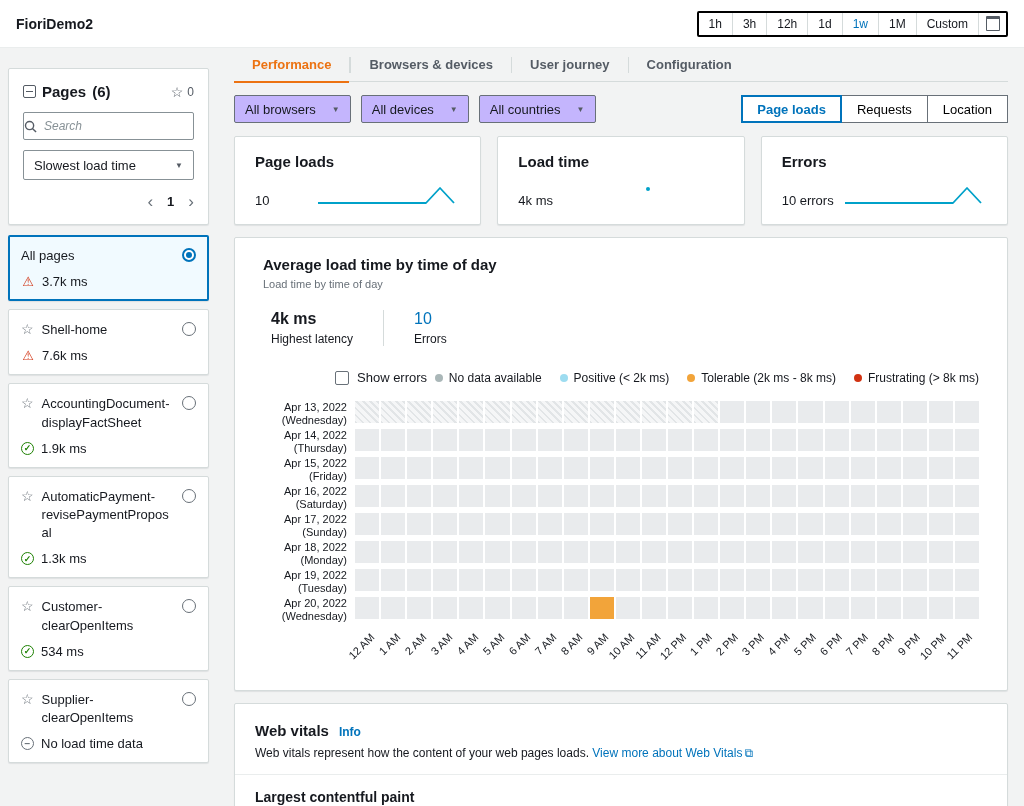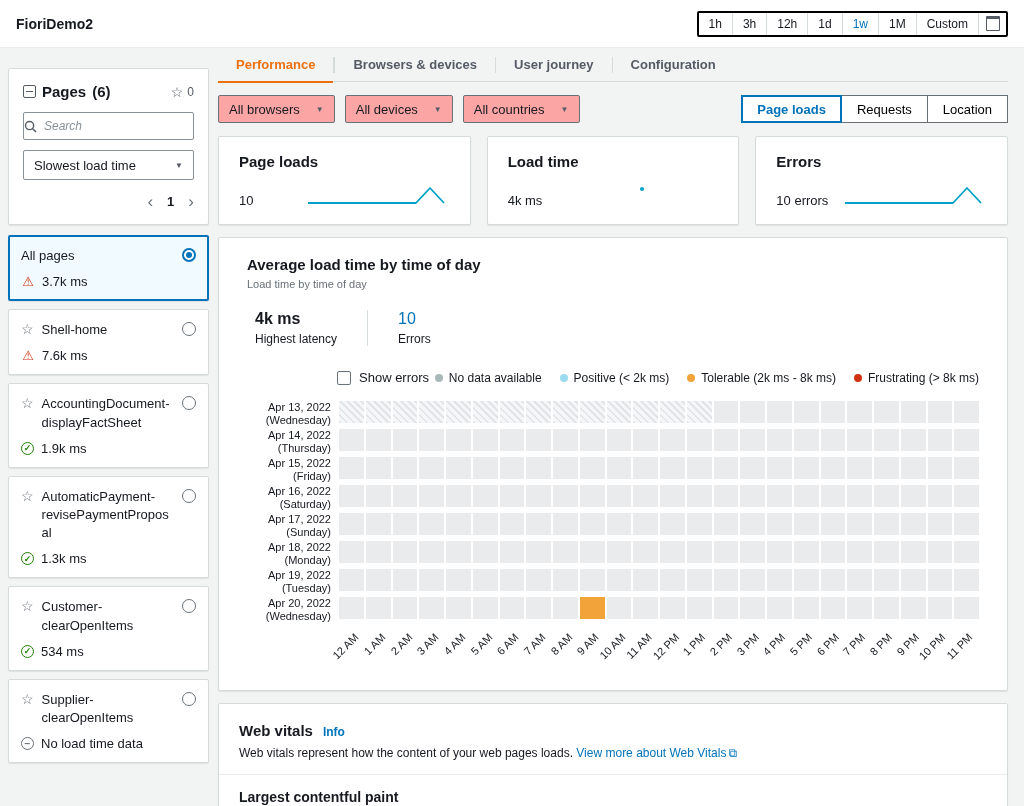--- a/index.html
+++ b/index.html
@@ -13,21 +13,21 @@
   .time-range{display:flex;align-items:stretch;border:2px solid #000000;border-radius:2px;background:#fff;height:26px}
   .tr-btn{border:none;background:#fff;font-size:12px;padding:0 10px;color:#16191f;border-left:1px solid #d5dbdb}
   .tr-btn:first-child{border-left:none}
   .tr-btn.sel{color:#0073bb;font-weight:normal}
   .cal-icon{width:28px;border-left:1px solid #d5dbdb;display:flex;align-items:center;justify-content:center}
   .cal-icon::before{content:"";width:12px;height:11px;border:1px solid #545b64;border-top:3px solid #545b64;border-radius:1px}
 
   .layout{display:flex;align-items:flex-start}
 
   
-  .sidebar{width:201px;margin:20px 0 0 8px;flex:none}
+  .sidebar{width:201px;margin:20px 16px 0 8px;flex:none}
   .panel{background:#fff;border:1px solid #d5dbdb;border-radius:2px;box-shadow:0 1px 1px rgba(0,28,36,.08)}
   .side-head{padding:14px 14px 14px}
   .side-title-row{display:flex;align-items:center;gap:6px}
   .collapse-icon{width:13px;height:13px;border:1px solid #545b64;border-radius:2px;position:relative;flex:none}
   .collapse-icon::before{content:"";position:absolute;left:2px;right:2px;top:5px;height:1px;background:#545b64}
   .side-title,.side-count{font-weight:bold;font-size:15px}
   .spacer{flex:1}
   .star-filter{display:flex;align-items:center;gap:4px;color:#545b64;font-size:12px}
   .star-glyph{font-size:14px;color:#545b64}
   .search{margin-top:12px;height:28px;border:1px solid #879196;border-radius:2px;display:flex;align-items:center;gap:7px;padding:0 0;background:#fff}
@@ -58,21 +58,21 @@
 
   
   .main{flex:1;margin:0 16px 0 9px;min-width:0}
   .tabbar{display:flex;align-items:center;border-bottom:1px solid #d5dbdb;height:34px}
   .tab{background:none;border:none;font-size:13px;font-weight:bold;color:#545b64;padding:0 18px;height:34px;position:relative}
   .tab.active{color:#ec7211}
   .tab.active::after{content:"";position:absolute;left:0;right:0;bottom:-1px;height:2px;background:#ec7211}
   .tab-sep{width:1px;height:16px;background:#d5dbdb}
   .filter-row{display:flex;align-items:center;justify-content:space-between;margin-top:13px}
   .filters{display:flex;gap:10px}
-  .select{height:28px;border:1px solid #687078;border-radius:2px;background:#fca5a5;display:flex;align-items:center;gap:16px;padding:12px 10px;font-size:13px}
+  .select{height:28px;border:1px solid #687078;border-radius:2px;background:#c4b5fd;display:flex;align-items:center;gap:16px;padding:12px 10px;font-size:13px}
   .segments{display:flex}
   .seg{height:28px;border:1px solid #687078;background:#fff;font-size:13px;padding:0 15px;margin-left:-1px}
   .seg.active{border:2px solid #0073bb;color:#0073bb;font-weight:bold;position:relative;z-index:1;padding:0 14px}
 
   .mcards{display:flex;gap:16px;margin-top:13px}
   .mcard{flex:1;background:#fff;border:1px solid #d5dbdb;border-radius:2px;box-shadow:0 1px 1px rgba(0,28,36,.08);padding:16px 20px 14px}
   .mcard-title{font-weight:bold;font-size:15px}
   .mcard-row{display:flex;align-items:flex-end;justify-content:space-between;margin-top:12px}
   .mcard-value{font-size:13px;padding-bottom:2px;white-space:nowrap}
   .spark{width:146px;height:28px}
@@ -80,21 +80,21 @@
 
   .big{margin-top:12px;padding:18px 28px 10px}
   .sec-title{font-weight:bold;font-size:15px}
   .subtitle{color:#687078;font-size:11px;margin-top:5px}
   .stats{display:flex;margin-top:20px;margin-left:8px}
   .stat-v{font-size:16px;font-weight:bold}
   .stat-v.blue{color:#0073bb;font-weight:normal}
   .stat-l{font-size:12px;margin-top:4px}
   .stat-div{width:1px;background:#d5dbdb;margin:0 30px}
   .hm-controls{display:flex;justify-content:space-between;align-items:center;margin-top:24px}
-  .chk{display:flex;gap:8px;margin-left:90px;align-items:center;font-size:13px}
+  .chk{display:flex;gap:8px;margin-left:72px;align-items:center;font-size:13px}
   .box{width:14px;height:14px;border:1px solid #687078;border-radius:2px;background:#fff;flex:none}
   .legend{display:flex;gap:18px;align-items:flex-end;font-size:12px;color:#16191f}
   .lg-item{display:flex;align-items:center;white-space:nowrap}
   .lg-dot{width:8px;height:8px;border-radius:50%;display:inline-block;margin-right:6px;flex:none}
 
   .heatmap{margin-top:16px}
   .hm-row{display:flex;align-items:stretch;margin-bottom:2px}
   .hm-label{width:92px;flex:none;text-align:right;font-size:11px;line-height:13px;padding-right:8px;align-self:center;color:#16191f}
   .hm-cells{flex:1;display:grid;grid-template-columns:repeat(24,1fr);gap:2px}
   .hm-cell{height:22px;background:#e9ebed}

